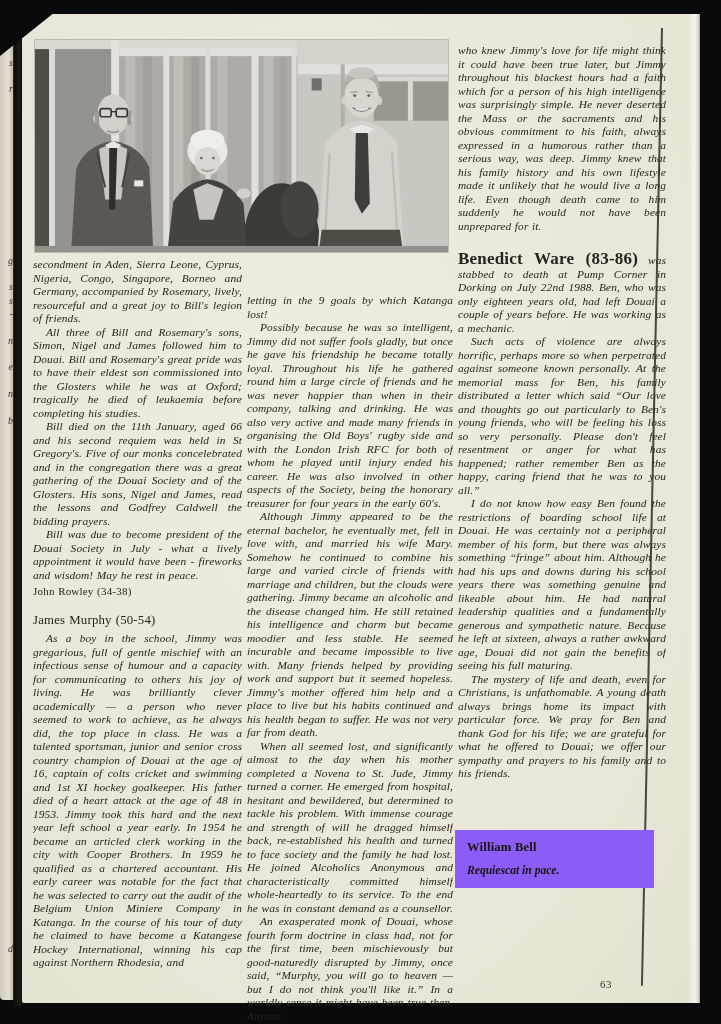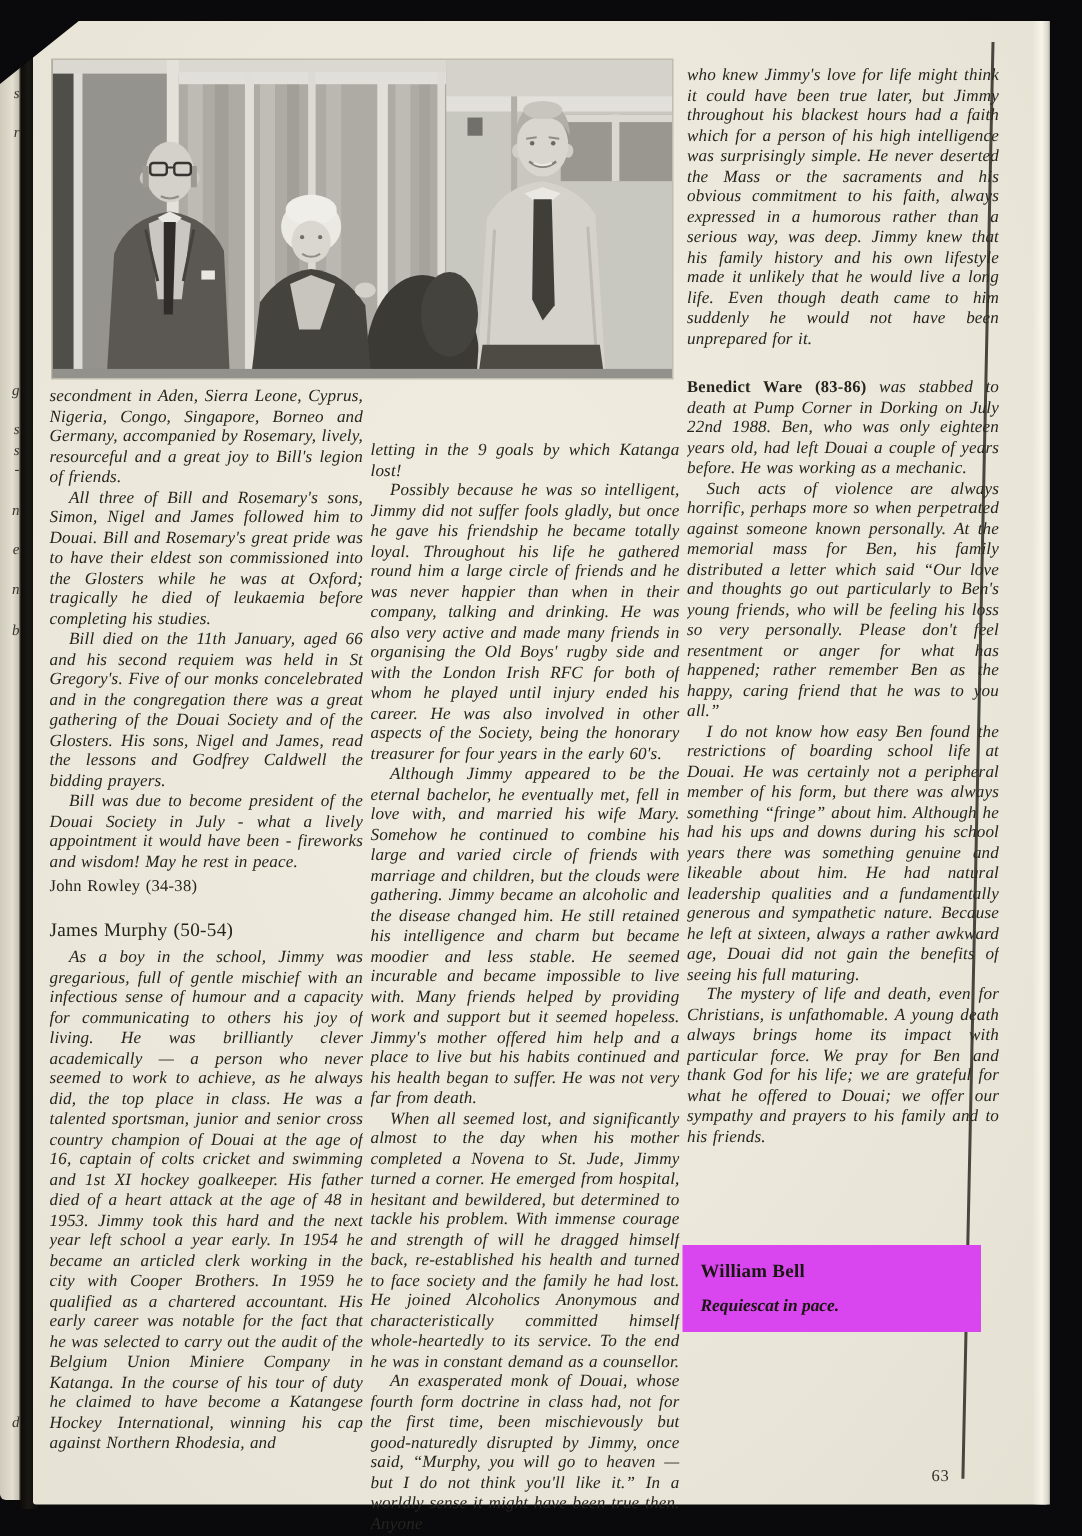--- a/index.html
+++ b/index.html
@@ -54,38 +54,38 @@
     margin:0;
     font:italic 11.4px/13.5px "Liberation Serif","DejaVu Serif",serif;
     letter-spacing:.1px;word-spacing:.6px;
     text-align:justify;
   }
   .col p.indent{text-indent:13px;}
   .col p.sig{font-style:normal;font-weight:400;font-size:11px;padding-top:3px;letter-spacing:.2px;}
   .col p.subhead{font-style:normal;font-weight:400;font-size:12.8px;padding-top:15px;padding-bottom:5px;letter-spacing:.2px;}
   .col p.attr{font-style:normal;font-weight:700;font-size:11.8px;line-height:14.4px;letter-spacing:.2px;}
   .col p.leadpara{margin-top:19px;}
-  .col p.leadpara .lead{font-style:normal;font-weight:700;font-size:11px;letter-spacing:.2px;}
+  .col p.leadpara .lead{font-style:normal;font-weight:700;font-size:17px;letter-spacing:.2px;}
   .notice{
     position:absolute;left:455px;top:830px;width:199px;
-    background:#d946ef;
+    background:#8b5cf6;
     padding:10px 12px 11px 12px;box-sizing:border-box;
     color:#17160f;
   }
   .notice .notice-title{
     font:700 12.6px/14px "Liberation Serif",serif;margin:0 0 8px 0;letter-spacing:.2px;
   }
   .notice .notice-body{
     font:700 11.1px/14.8px "Liberation Serif",serif;margin:0;text-align:justify;letter-spacing:.1px;
   }
   .notice .notice-footer{
     font:italic 700 11.6px/13px "Liberation Serif",serif;margin:10px 0 0 0;
   }
   .page-number{
-    position:absolute;left:600px;top:978px;width:54px;text-align:center;
+    position:absolute;left:600px;top:978px;width:54px;text-align:left;
     font:11px/12px "Liberation Serif",serif;color:#33312a;letter-spacing:.5px;
   }
   
   .gutter-sliver span:nth-child(1){top:14px;}
   .gutter-sliver span:nth-child(2){top:40px;}
   .gutter-sliver span:nth-child(3){top:212px;}
   .gutter-sliver span:nth-child(4){top:238px;}
   .gutter-sliver span:nth-child(5){top:252px;}
   .gutter-sliver span:nth-child(6){top:265px;}
   .gutter-sliver span:nth-child(7){top:292px;}

